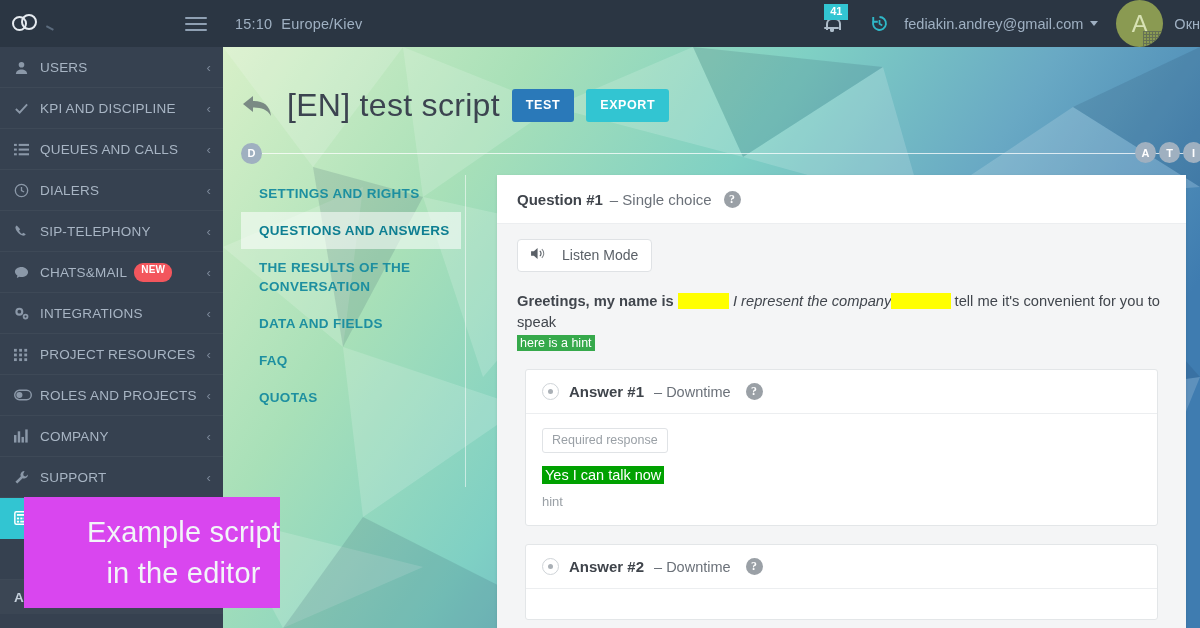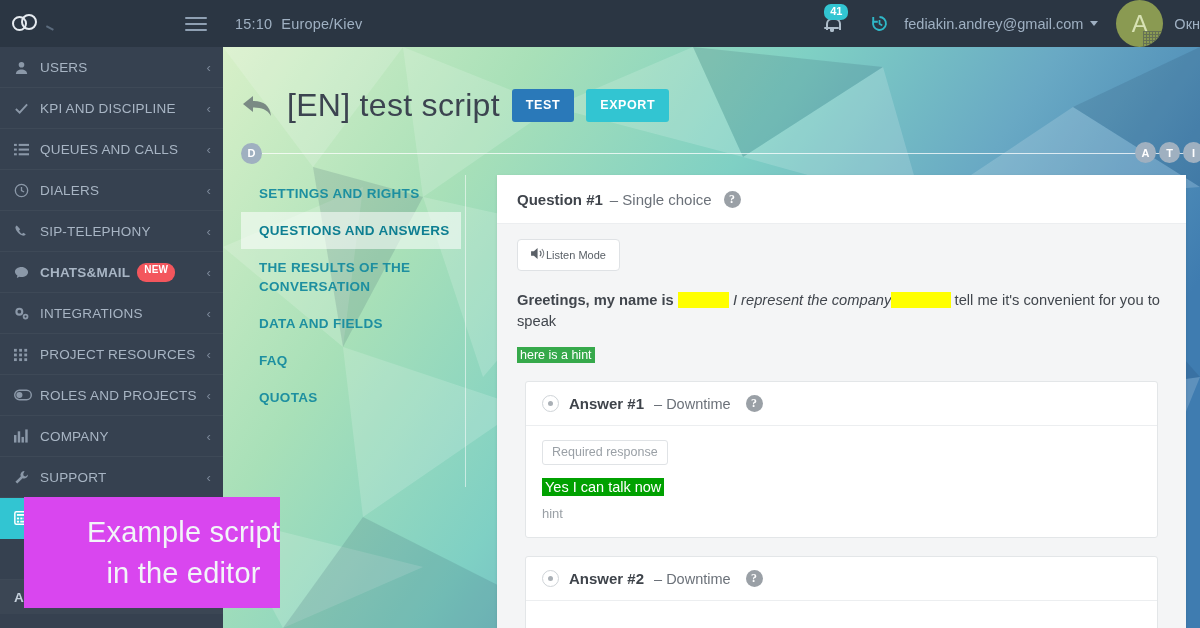--- a/index.html
+++ b/index.html
@@ -47,21 +47,21 @@
     border-radius: 6px 6px 0 0;
   }
   .bell::after {
     content:""; position:absolute; left:0px; top:11px; width:15px; height:2px;
     background:#aebdca; border-radius:1px;
   }
   .bell-clapper { position:absolute; left:6px; top:13px; width:4px; height:3px; border:2px solid #aebdca; border-top:none; border-radius: 0 0 4px 4px;}
   .badge {
     position: absolute; top: 4px; left: 16px;
     background: #32c5d2; color: #fff; font-size: 11px; font-weight: bold;
-    border-radius: 7px; padding: 1px 6px 2px; line-height: 13px; min-width: 22px; text-align:center;
+    border-radius: 0; padding: 1px 6px 2px; line-height: 13px; min-width: 22px; text-align:center;
   }
   .history-icon { width: 50px; display:flex; align-items:center; justify-content:center; }
   .hist-svg { display:block; }
   .user-email {
     color: #9fb0c2; font-size: 14.5px; 
     display: flex; align-items: center; gap: 7px;
   }
   .caret-d {
     width: 0; height: 0; border-left: 4.5px solid transparent; border-right: 4.5px solid transparent;
     border-top: 5px solid #9fb0c2;
@@ -175,35 +175,35 @@
   }
   .q-title { font-size: 15px; color: #3f444b; font-weight: bold; }
   .q-sub { font-size: 15px; color: #6b7179; font-weight: normal; }
   .help-icon {
     width: 17px; height: 17px; border-radius: 50%; background: #9aa0a6; color: #fff;
     font-size: 12px; font-weight: bold; display:flex; align-items:center; justify-content:center;
     margin-left: 5px; cursor: pointer; font-family:"Liberation Serif", serif;
   }
   .qcard-body { padding: 15px 20px 18px; background: #f4f5f6; }
   .listen-btn {
-    display: inline-flex; align-items: center; gap: 0;
+    display: inline-flex; align-items: center; gap: 16px;
     background: #fff; border: 1px solid #dfe2e5; border-radius: 4px;
-    padding: 7px 13px 8px; font-size: 11px; color: #5a6067; cursor: pointer; text-align: center;
+    padding: 7px 13px 8px; font-size: 14px; color: #5a6067; cursor: pointer; text-align: center;
   }
   .greet {
     margin-top: 19px; font-size: 14.7px; color: #41464d; line-height: 21px;
   }
   .greet b { font-weight: bold; }
   .greet i { font-style: italic; }
   .hl-yellow { background: #ffff00; color: #41464d; padding: 0 1px; }
   .hl-yellow.blank { color: transparent; }
   .hl-green-txt {
     background: #36a94b; color: #ffffff; font-size: 12.5px; padding: 1px 3px;
   }
-  .hint-line { margin-top: 13px; }
+  .hint-line { }
 
   
   .acard {
     margin: 18px 8px 0; background: #fff; border: 1px solid #e3e6e8; border-radius: 3px;
   }
   .acard-head {
     padding: 13px 16px; display: flex; align-items: center; gap: 10px;
     border-bottom: 1px solid #eceef0;
   }
   .radio {
@@ -343,21 +343,21 @@
       <span class="snav-label">SIP-TELEPHONY</span>
       <span class="snav-chev">‹</span>
     </div>
 
     <div class="snav-item">
       <span class="sicon">
         <svg width="15" height="15" viewBox="0 0 16 16">
             <path d="M8 2C4.1 2 1 4.3 1 7.1c0 1.6 1 3 2.6 4L3 13.8l2.9-1.4c.7.2 1.4.3 2.1.3 3.9 0 7-2.3 7-5.1S11.9 2 8 2z" fill="currentColor"></path>
           </svg>
       </span>
-      <span class="snav-label" style="flex:0 0 auto;font-weight:bold;">CHATS&amp;MAIL</span>
+      <span class="snav-label" style="flex:0 0 auto;">CHATS&amp;MAIL</span>
       <span class="badge-new">NEW</span>
       <span style="flex:1"></span>
       <span class="snav-chev">‹</span>
     </div>
 
     <div class="snav-item">
       <span class="sicon">
         <svg width="16" height="15" viewBox="0 0 18 16">
             <circle cx="6" cy="6" r="3.3" fill="none" stroke="currentColor" stroke-width="2.4"></circle>
             <circle cx="13" cy="11.5" r="2.2" fill="none" stroke="currentColor" stroke-width="2"></circle>

